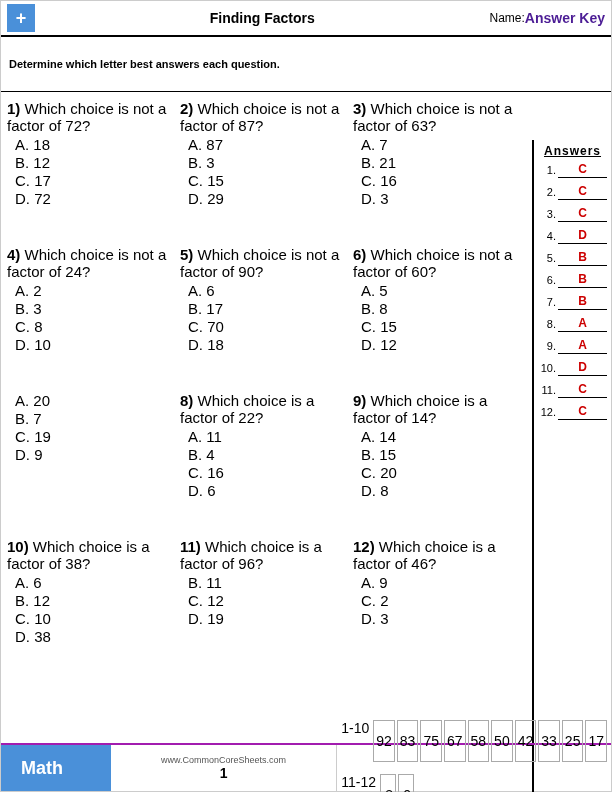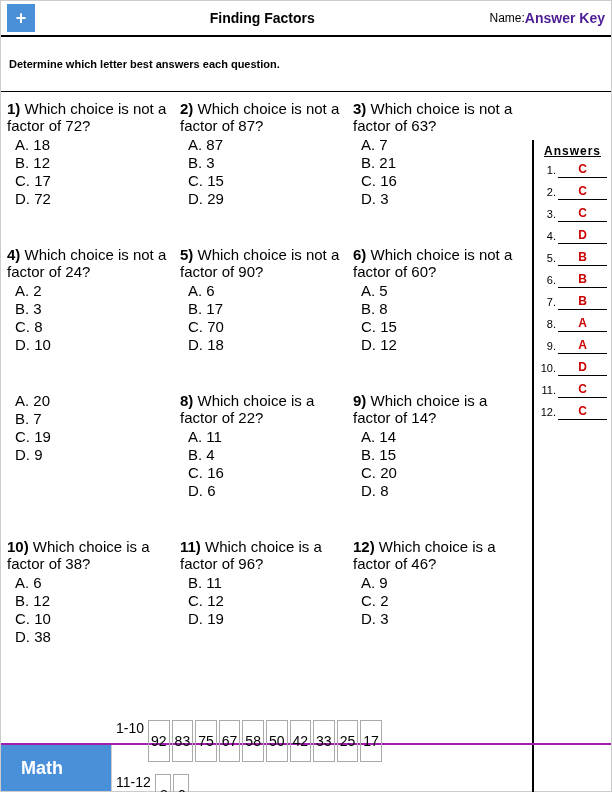--- a/index.html
+++ b/index.html
@@ -424,20 +424,24 @@
         <span class="answer-line">C</span>
       </div>
     </div>
 
   </div>
 
   <div class="footer">
     <div class="footer-math">
       <span>Math</span>
     </div>
+    <div class="footer-center">
+      <div class="footer-url">www.CommonCoreSheets.com</div>
+      <div class="footer-page-num">1</div>
+    </div>
     <div class="footer-stats">
       <div class="stats-row">
         <span class="stat-label">1-10</span>
         <span class="stat-box">92</span>
         <span class="stat-box">83</span>
         <span class="stat-box">75</span>
         <span class="stat-box">67</span>
         <span class="stat-box">58</span>
         <span class="stat-box">50</span>
         <span class="stat-box">42</span>

